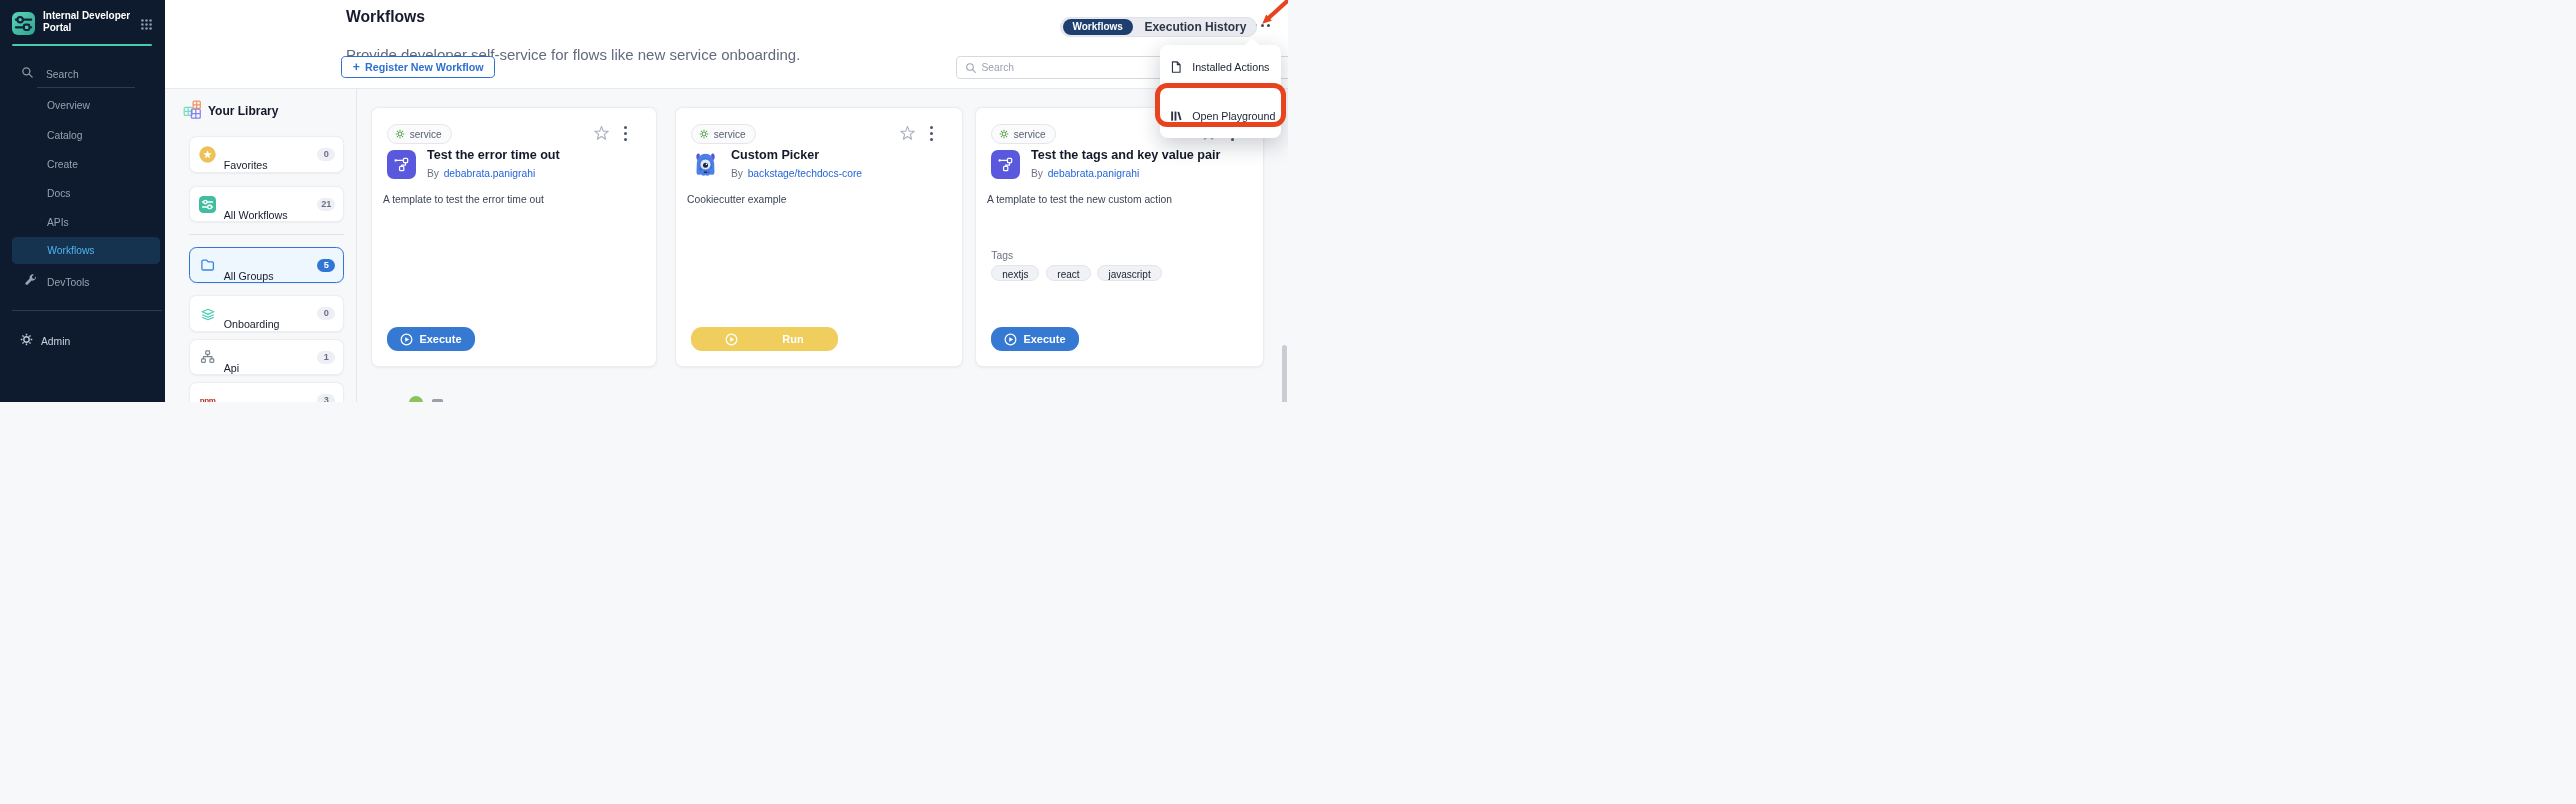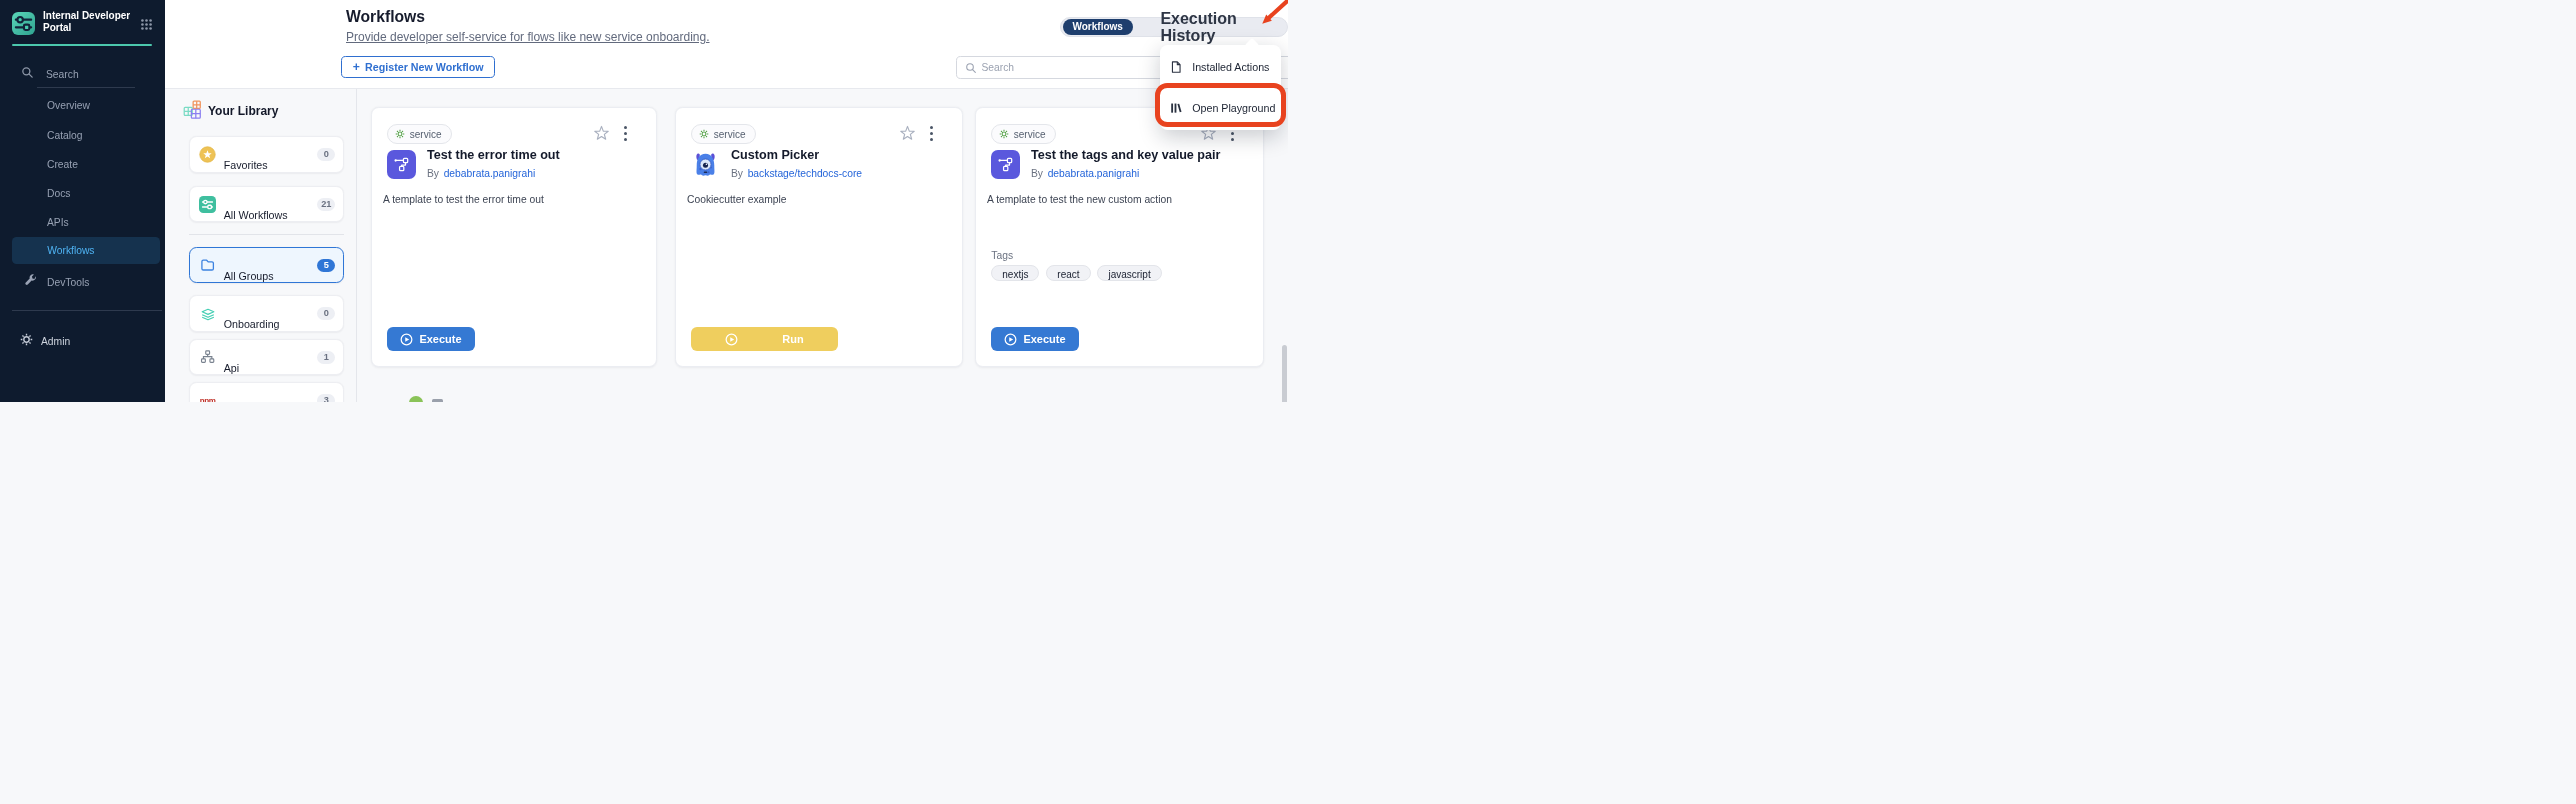--- a/index.html
+++ b/index.html
@@ -12,24 +12,24 @@
   .brand-title { left:43px; top:10px; width:102px; font-size:10px; line-height:12.2px; font-weight:700; color:#ffffff; }
   .teal-rule { left:12.2px; top:44px; width:140px; height:2.3px; background:#4cc8ad; border-radius:1.5px; }
   .snav { color:#97a1b3; font-size:10.3px; line-height:15.3px; cursor:default; }
   .snav-sel { left:12.2px; top:237px; width:148px; height:27px; background:#15324e; border-radius:4.6px; }
   .snav-sel span { position:absolute; left:35px; top:0; line-height:27px; font-size:10.3px; font-weight:500; color:#4fb3f3; }
   .side-div { height:0.8px; background:#2e3a4e; }
 
   
   #header-white { left:165px; top:0; width:1123px; height:89px; background:#ffffff; }
   #page-title { left:346px; top:7.6px; font-size:15.7px; font-weight:700; color:#161b2c; }
-  #page-subtitle { left:346px; top:30px; font-size:12px; color:#626a7d;text-decoration:underline; }
+  #page-subtitle { left:346px; top:46px; font-size:15px; color:#626a7d; }
   #toggle-group { left:1060px; top:17px; height:20px; background:#e9ebf1; border:0.8px solid #dfe2e9; border-radius:10px; display:flex; align-items:center; z-index:6; }
   .toggle-dark { margin:1.5px; background:#1e3e6d; border-radius:8.4px; padding:0 10px; height:15.3px; line-height:15.3px; font-size:10px; font-weight:700; color:#fff; }
-  .toggle-light { padding:0 10px; font-size:16px; font-weight:700; color:#2e3645; line-height:17px;margin-left:16px; }
+  .toggle-light { padding:0 10px; font-size:12px; font-weight:700; color:#2e3645; line-height:17px; }
   .hdot { position:absolute; width:3.1px; height:3.1px; border-radius:50%; background:#3f4a5c; top:24px; }
   #header-divider { left:165px; top:88px; width:1123px; height:0.8px; background:#e7e9ee; }
 
   
   #register-btn { left:341px; top:56px; height:22px; background:#fff; border:1.1px solid #2f6fd0; border-radius:4.6px; color:#2f6fd0; font-size:10.7px; font-weight:700; display:flex; align-items:center; padding:0 10.7px; gap:5.3px; cursor:pointer; }
   #search-box { left:956px; top:56px; width:213px; height:23px; background:#fff; border:0.8px solid #d5d8df; border-radius:4.6px; }
   #search-box input { position:absolute; left:24.4px; top:0.8px; width:183px; height:20px; border:none; outline:none; font-size:10.3px; color:#333; font-family:"Liberation Sans",sans-serif; }
   #search-box input::placeholder { color:#9ba2b1; }
   #categories-btn { left:1176px; top:56px; width:157px; height:23px; background:#fff; border:0.8px solid #d5d8df; border-radius:4.6px; font-size:10.3px; font-weight:500; color:#262d3d; text-align:center; line-height:21.4px; }
 
@@ -58,29 +58,29 @@
   .card-ic { position:absolute; left:15.3px; top:42px; width:29px; height:29px; border-radius:6.9px; }
   .ic-indigo { background:#5a58dd; display:flex; align-items:center; justify-content:center; }
   .card-title { position:absolute; left:55px; top:40px; font-size:12.6px; font-weight:700; color:#141a2b; }
   .card-by { position:absolute; left:55px; top:60px; font-size:10.3px; }
   .by-lab { color:#6b7281; margin-right:4.6px; }
   .by-link { color:#2565d9; cursor:pointer; }
   .card-desc { position:absolute; left:11px; top:86px; font-size:10.3px; color:#3d4453; }
   .tags-label { position:absolute; left:15.3px; top:142px; font-size:10.3px; color:#6b7281; }
   .tags-row { position:absolute; left:15.3px; top:157px; display:flex; gap:6.9px; }
   .tag-pill { height:16px; border-radius:10px; background:#f1f2f6; border:0.8px solid #e3e5ea; padding:0 10px; font-size:10px; color:#202636; line-height:17.6px; cursor:pointer; }
-  .run-btn { position:absolute; left:15.3px; top:219px; height:24.4px; border:none; border-radius:6px; display:flex; align-items:center; gap:6.1px; padding:0 13px; color:#fff; font-size:11px; font-weight:700; font-family:"Liberation Sans",sans-serif; cursor:pointer; }
+  .run-btn { position:absolute; left:15.3px; top:219px; height:24.4px; border:none; border-radius:11px; display:flex; align-items:center; gap:6.1px; padding:0 13px; color:#fff; font-size:11px; font-weight:700; font-family:"Liberation Sans",sans-serif; cursor:pointer; }
   .blue-btn { background:#3579d3; }
   .yellow-btn { background:#efce5e; padding:0 34px;gap:44px; }
 
   
   #dropdown { left:1160px; top:45px; width:121px; background:#ffffff; border-radius:7.6px; box-shadow:0 6.1px 21.4px rgba(15,23,42,.22); padding:6.1px 0; z-index:50; }
   #dropdown .caret { position:absolute; top:-4.6px; left:87px; width:10px; height:10px; background:#fff; transform:rotate(45deg); border-radius:1.5px; }
   .menu-item { height:32px; display:flex; align-items:center; gap:10px; padding-left:10px; font-size:10.7px; font-weight:500; color:#1b2231; cursor:pointer; }
-  .menu-item + .menu-item { margin-top:9px; }
+  .menu-item + .menu-item { margin-top:17px; }
   #red-ring { left:1155px; top:83px; width:131px; height:44px; border:5px solid #e8431f; border-radius:12.2px; z-index:60; pointer-events:none; }
 
   
   #scroll-thumb { right:0.8px; top:345px; width:5.3px; height:61px; background:#c9ccd2; border-radius:3.1px; z-index:40; }
   #cut-section-icon { left:409px; top:396px; width:13.7px; height:7.6px; border-radius:6.9px 6.9px 0 0; background:#8ac358; }
   #cut-section-text { left:432px; top:399px; width:35px; height:3.8px; overflow:hidden; }
   #cut-section-text b { display:block; width:10.7px; height:3.8px; background:#9aa0ab; border-radius:1.5px; float:left; margin-right:3.8px; }
   #arrow-svg { left:0; top:0; width:1288px; height:402px; pointer-events:none; z-index:70; }
 </style>
 </head>

